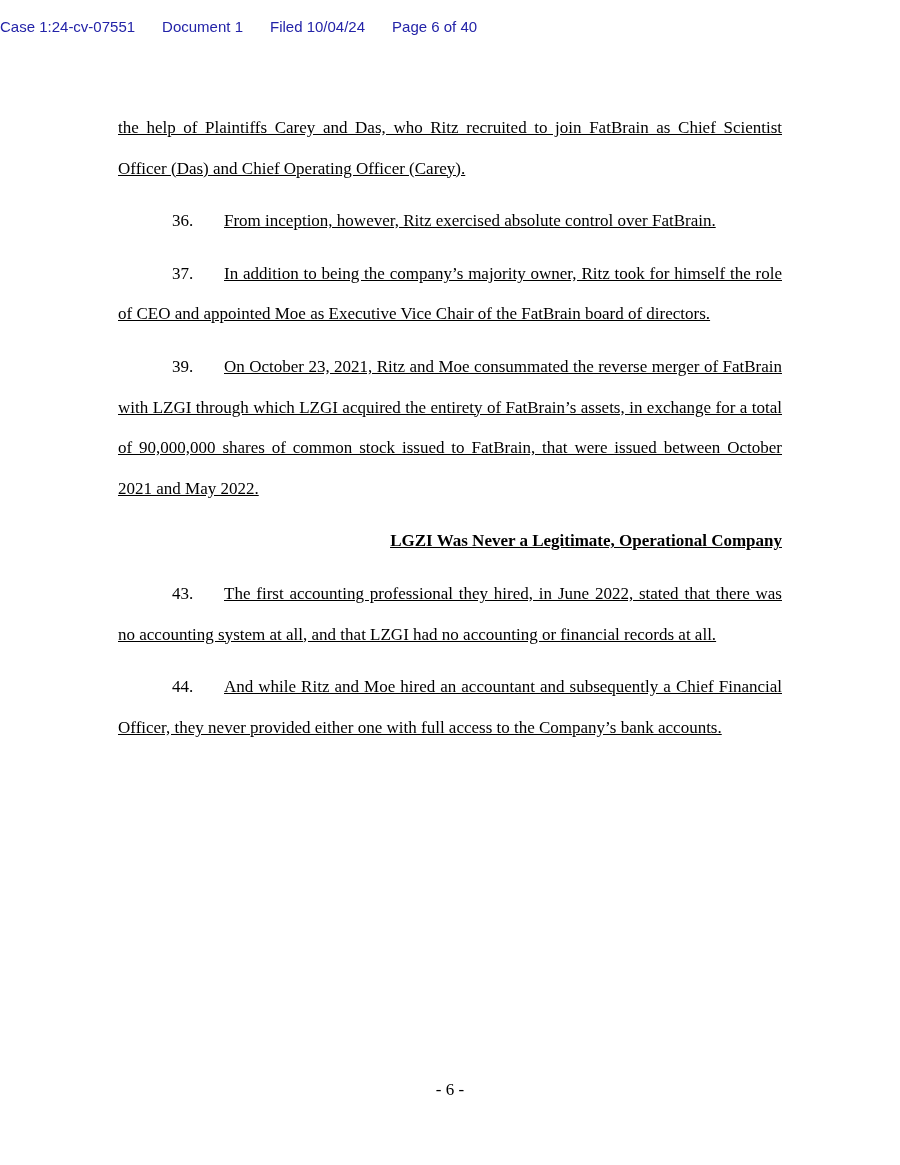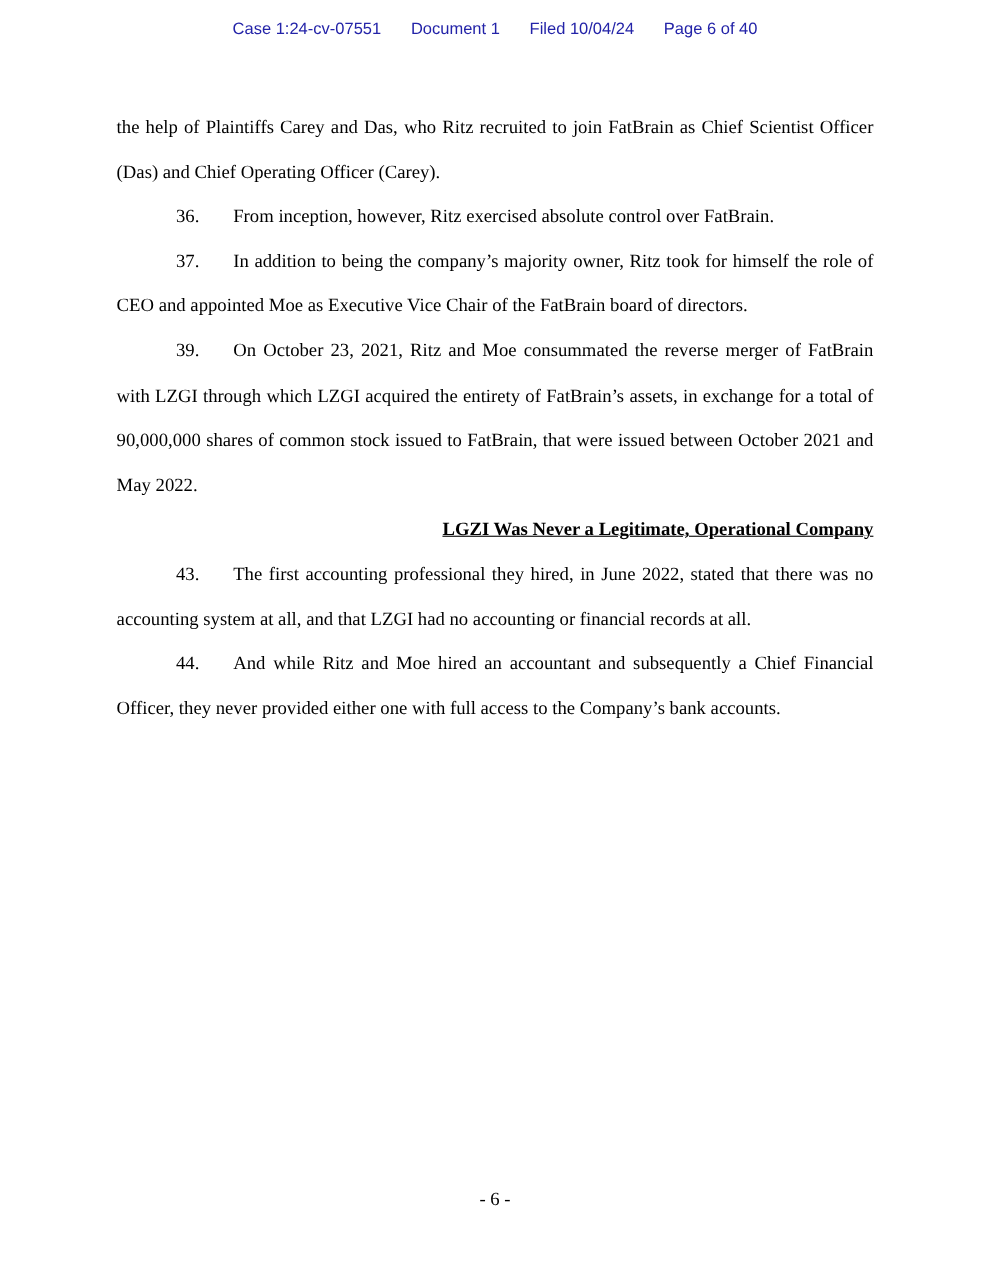--- a/index.html
+++ b/index.html
@@ -15,39 +15,39 @@
     overflow: hidden;
     font-family: "Liberation Serif", serif;
     color: #000000;
   }
   .ecf-header {
     position: absolute;
     top: 18px;
     left: 0;
     width: 100%;
     display: flex;
-    justify-content: center;
     gap: 27px;
     font-family: "Liberation Sans", sans-serif;
     font-size: 15px;
     color: #2323A8;
     white-space: nowrap;
   }
   .body-text {
     position: absolute;
     top: 96px;
     left: 106px;
     width: 688px;
     font-size: 17px;
     line-height: 40.6px;
   }
   .body-text p {
-    margin: 0;
+    margin: 12px;
     padding: 0;
     text-align: justify;
+    text-decoration: underline;
   }
   p.para-numbered {
     text-indent: 54px;
   }
   .pnum {
     display: inline-block;
     width: 52px;
     text-indent: 0;
   }
   p.section-heading {

